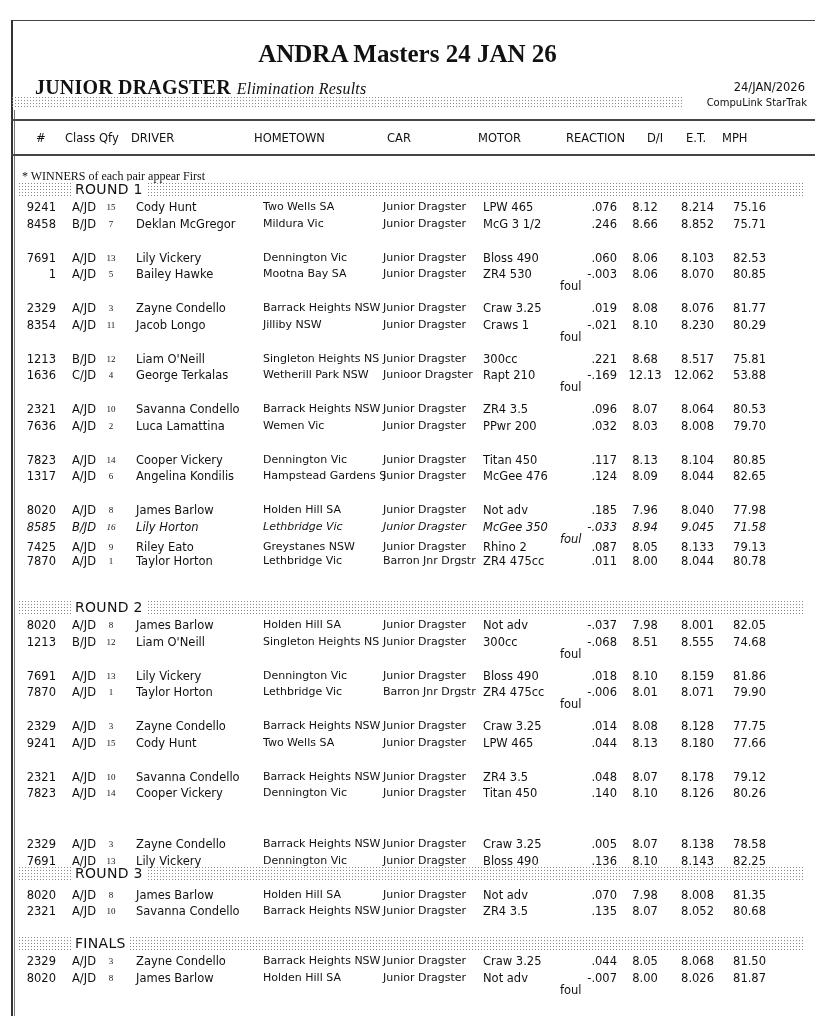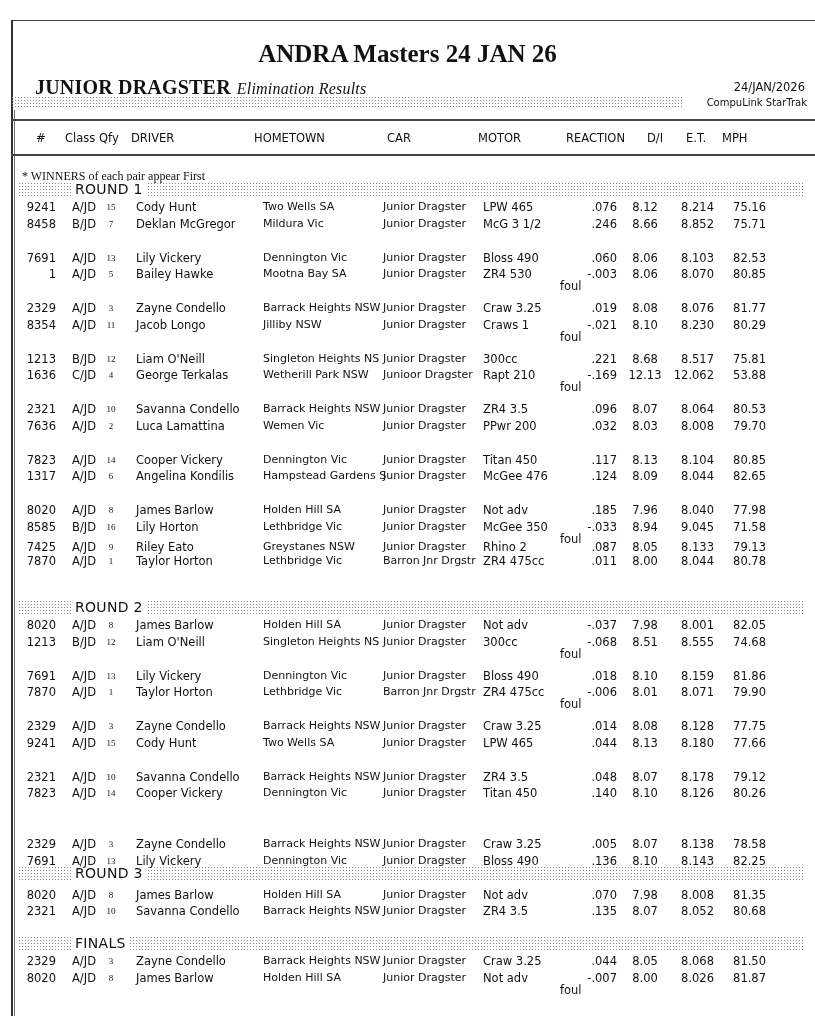--- a/index.html
+++ b/index.html
@@ -254,21 +254,21 @@
         <span class="c-drv">James Barlow</span>
         <span class="c-home">Holden Hill SA</span>
         <span class="c-car">Junior Dragster</span>
         <span class="c-mot">Not adv</span>
         <span class="c-foul"></span>
         <span class="c-react">.185</span>
         <span class="c-di">7.96</span>
         <span class="c-et">8.040</span>
         <span class="c-mph">77.98</span>
       </div>
-      <div class="row" style="top: 518.5px;">
+      <div class="row" style="top: 518.5px; font-style: italic;">
         <span class="c-num">8585</span>
         <span class="c-cls">B/JD</span>
         <span class="c-qfy">16</span>
         <span class="c-drv">Lily Horton</span>
         <span class="c-home">Lethbridge  Vic</span>
         <span class="c-car">Junior Dragster</span>
         <span class="c-mot">McGee 350</span>
         <span class="c-foul">foul</span>
         <span class="c-react">-.033</span>
         <span class="c-di">8.94</span>

